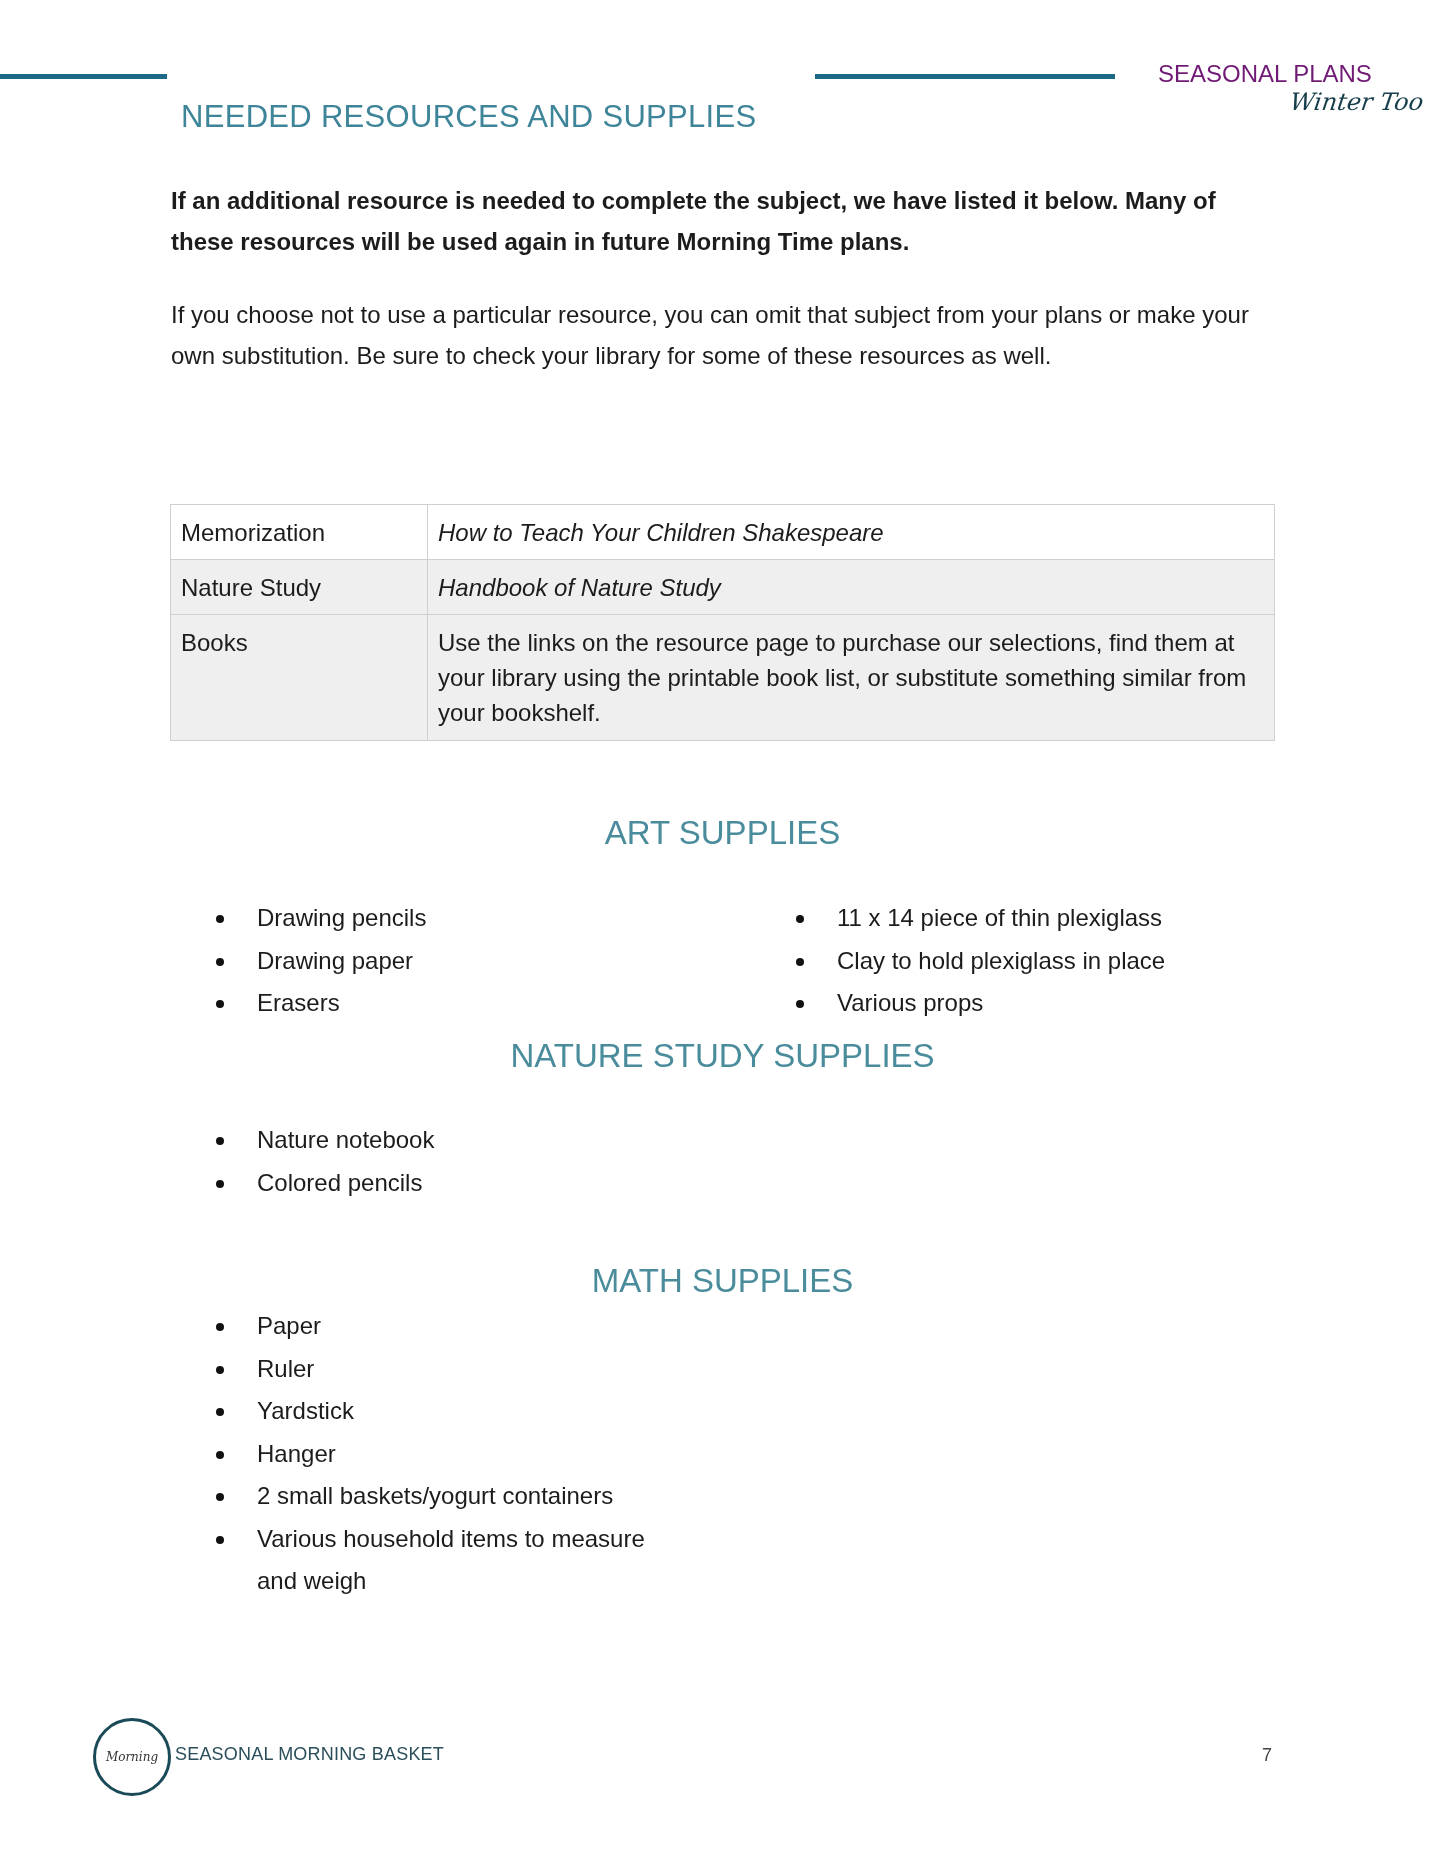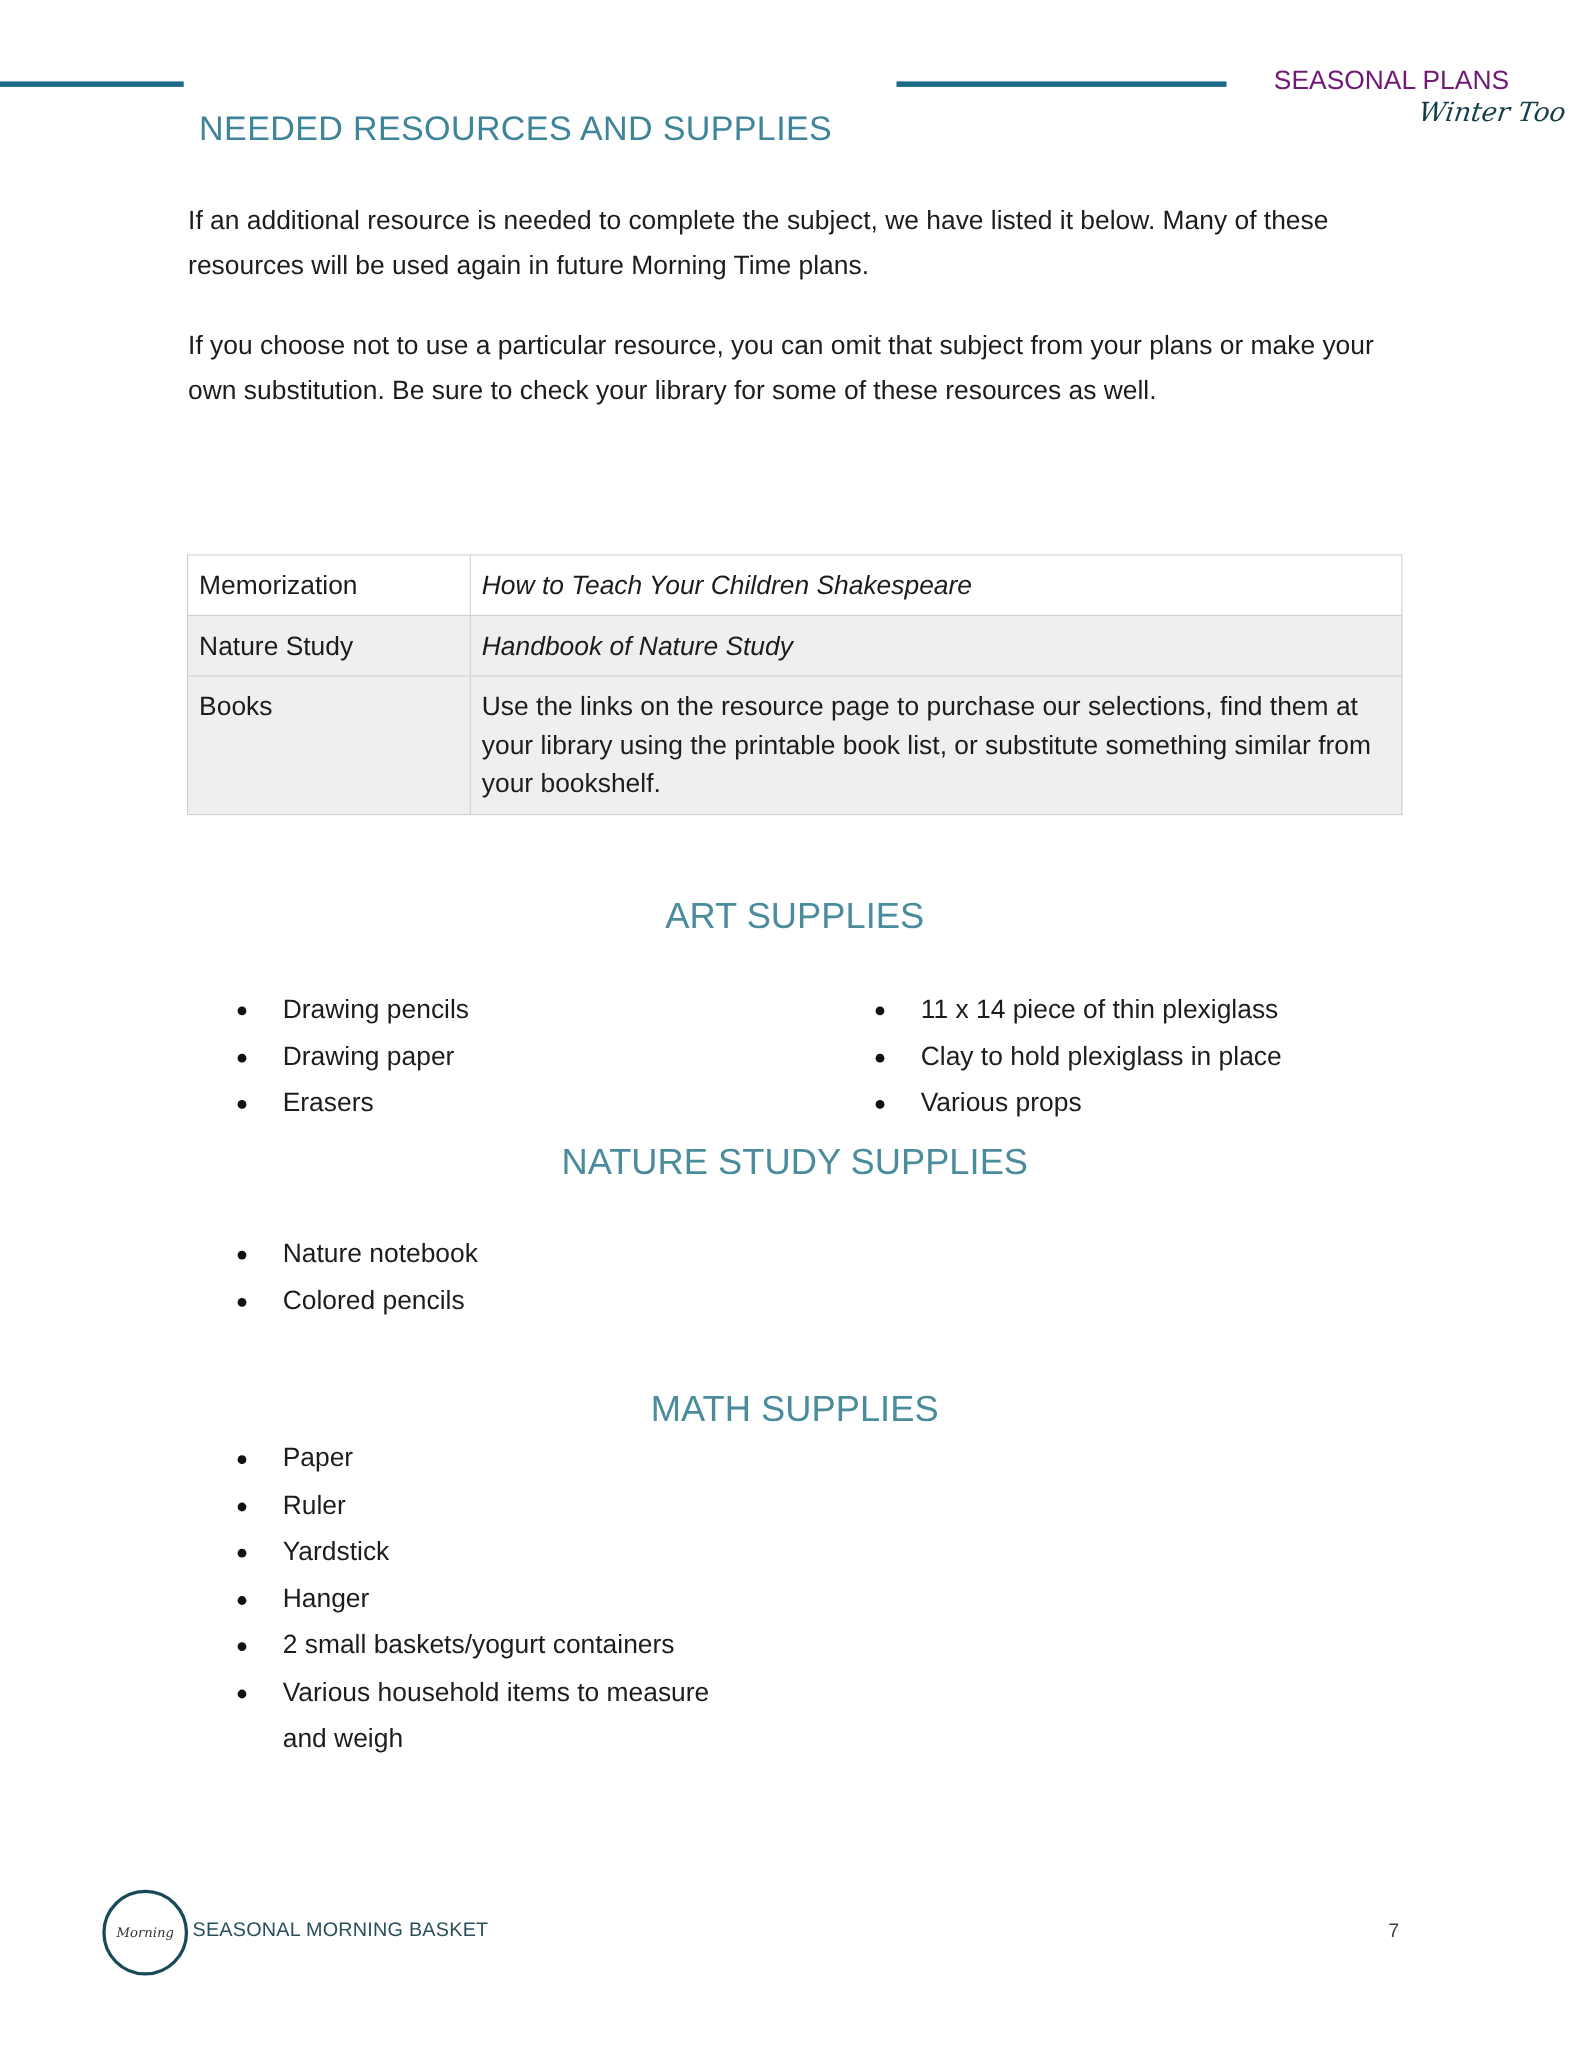--- a/index.html
+++ b/index.html
@@ -67,21 +67,21 @@
 </style>
 </head>
 <body>
 
 <div class="rule" style="left:0; top:74px; width:167px;"></div>
 <div class="header-title">NEEDED RESOURCES AND SUPPLIES</div>
 <div class="rule" style="left:815px; top:74px; width:300px;"></div>
 <div class="brand-top">SEASONAL PLANS</div>
 <div class="brand-script">Winter Too</div>
 
-<p class="para" style="top:180px;">If an additional resource is needed to complete the subject, we have listed it below. Many of these resources will be used again in future Morning Time plans.</p>
+<p class="para" style="top:180px;font-weight:bold;">If an additional resource is needed to complete the subject, we have listed it below. Many of these resources will be used again in future Morning Time plans.</p>
 <p class="para" style="top:294px;">If you choose not to use a particular resource, you can omit that subject from your plans or make your own substitution. Be sure to check your library for some of these resources as well.</p>
 
 <table class="res">
   <tbody>
       <tr>
     <td class="c1">Memorization</td>
     <td class="c2">How to Teach Your Children Shakespeare</td>
   </tr>
   <tr class="alt">
     <td class="c1">Nature Study</td>

